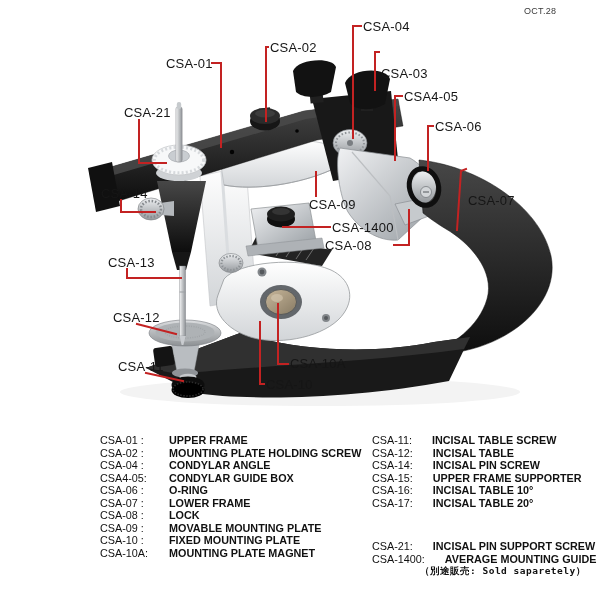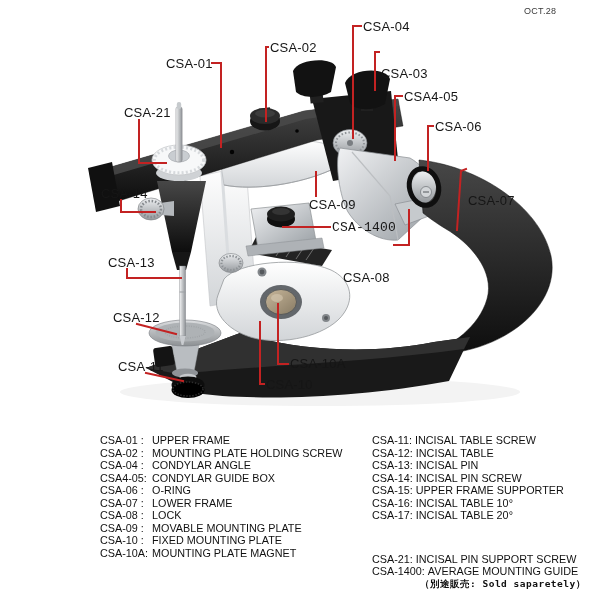--- a/index.html
+++ b/index.html
@@ -10,21 +10,21 @@
   .date-stamp{position:absolute;font-size:9px;color:#3a3a3a;letter-spacing:.3px;}
   .part-label{position:absolute;font-size:13px;color:#161616;white-space:nowrap;letter-spacing:.2px;}
   .legend{position:absolute;left:0;top:434px;width:600px;font-size:10.8px;color:#111;}
   .legend-col{position:absolute;top:0;}
   .legend-col.left{left:100px;width:270px;}
   .legend-col.right{left:372px;width:225px;}
   .legend-row{display:flex;line-height:12.55px;white-space:nowrap;}
   .legend-row .code{flex:0 0 auto;}
   .legend-col.left .code{min-width:49px;}
   .legend-col.right .code{margin-right:0;}
-  .legend-row .nm{margin-left:3px;}
+  .legend-row .nm{margin-left:20px;font-weight:bold;}
   .legend-spacer{height:31px;}
   .legend-note{margin-left:48px;margin-top:0;font-family:"DejaVu Sans Mono","Liberation Mono",monospace;
                font-weight:bold;font-size:9.5px;letter-spacing:.5px;white-space:nowrap;}
 </style>
 </head>
 <body>
 
 <div class="stage">
 
   <svg width="600" height="430" viewBox="0 0 600 430">
@@ -221,22 +221,22 @@
   <div class="part-label" style="left:363px;top:19px;">CSA-04</div>
   <div class="part-label" style="left:270px;top:40px;">CSA-02</div>
   <div class="part-label" style="left:381px;top:45px;margin-top:21px;">CSA-03</div>
   <div class="part-label" style="left:166px;top:56px;">CSA-01</div>
   <div class="part-label" style="left:404px;top:89px;">CSA4-05</div>
   <div class="part-label" style="left:124px;top:105px;">CSA-21</div>
   <div class="part-label" style="left:435px;top:119px;">CSA-06</div>
   <div class="part-label" style="left:468px;top:162px;margin-top:31px;">CSA-07</div>
   <div class="part-label" style="left:101px;top:186px;">CSA-14</div>
   <div class="part-label" style="left:309px;top:197px;">CSA-09</div>
-  <div class="part-label" style="left:332px;top:220px;font-family:Liberation Mono, monospace;">CSA-1400</div>
-  <div class="part-label" style="left:343px;top:238px;margin-top:32px;">CSA-08</div>
+  <div class="part-label" style="left:332px;top:220px;">CSA-1400</div>
+  <div class="part-label" style="left:325px;top:238px;">CSA-08</div>
   <div class="part-label" style="left:108px;top:255px;">CSA-13</div>
   <div class="part-label" style="left:113px;top:310px;">CSA-12</div>
   <div class="part-label" style="left:118px;top:359px;">CSA-11</div>
   <div class="part-label" style="left:290px;top:356px;">CSA-10A</div>
   <div class="part-label" style="left:266px;top:377px;">CSA-10</div>
 
   <div class="legend">
     <div class="legend-col left">
       <div class="legend-row">
           <span class="code">CSA-01 :</span>
@@ -282,24 +282,20 @@
     <div class="legend-col right">
       <div class="legend-row">
           <span class="code">CSA-11:</span>
           <span class="nm">INCISAL TABLE SCREW</span>
         </div>
       <div class="legend-row">
           <span class="code">CSA-12:</span>
           <span class="nm">INCISAL TABLE</span>
         </div>
       <div class="legend-row">
-          <span class="code">CSA-13:</span>
-          <span class="nm">INCISAL PIN</span>
-        </div>
-      <div class="legend-row">
           <span class="code">CSA-14:</span>
           <span class="nm">INCISAL PIN SCREW</span>
         </div>
       <div class="legend-row">
           <span class="code">CSA-15:</span>
           <span class="nm">UPPER FRAME SUPPORTER</span>
         </div>
       <div class="legend-row">
           <span class="code">CSA-16:</span>
           <span class="nm">INCISAL TABLE 10°</span>

